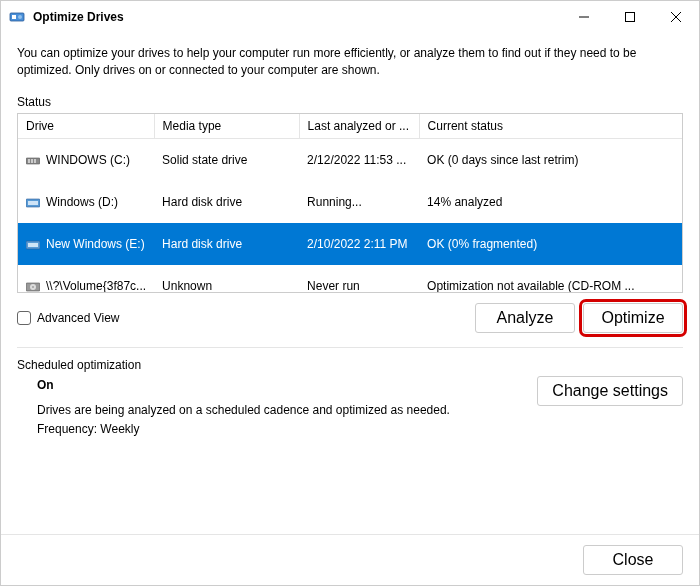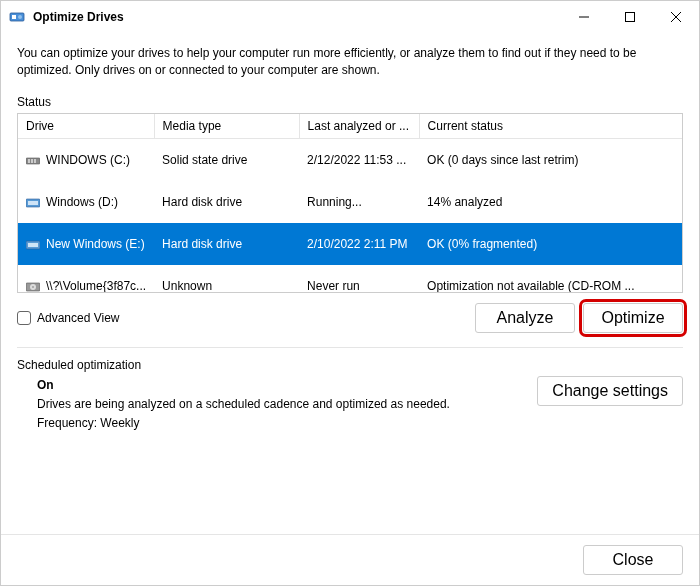--- a/index.html
+++ b/index.html
@@ -24,21 +24,21 @@
 .drive-cell { display: flex; align-items: center; gap: 6px; }
 .drive-icon { width: 14px; height: 10px; flex-shrink: 0; }
 .row-actions { display: flex; align-items: center; margin-top: 10px; }
 .checkbox { display: flex; gap: 6px; }
 .chk { width: 14px; height: 14px; border: 1px solid #666; border-radius: 3px; background: #fff; }
 .spacer { flex: 1; }
 .btn { min-width: 100px; height: 30px; border: 1px solid #ccc; background: #fff; border-radius: 3px; font-size: 16px; margin-left: 8px; display: flex; align-items: center; justify-content: center; padding: 0 14px; }
 .btn.highlighted { outline: 3px solid #d40000; outline-offset: 1px; }
 .divider { border: none; border-top: 1px solid #e5e5e5; margin: 14px 0 10px 0; }
 .sched-body { padding: 0 0 0 20px; }
-.sched-on { font-weight: 600; }
+.sched-on { font-weight: 600; margin-bottom: 6px; }
 .sched-row { display: flex; align-items: flex-start; }
 .sched-text { flex: 1; line-height: 1.6; }
 .footer { border-top: 1px solid #e5e5e5; padding: 10px 16px; display: flex; justify-content: flex-end; }
 </style>
 </head>
 <body>
 
 <div class="window">
   <div class="titlebar">
     <span class="app-icon">

